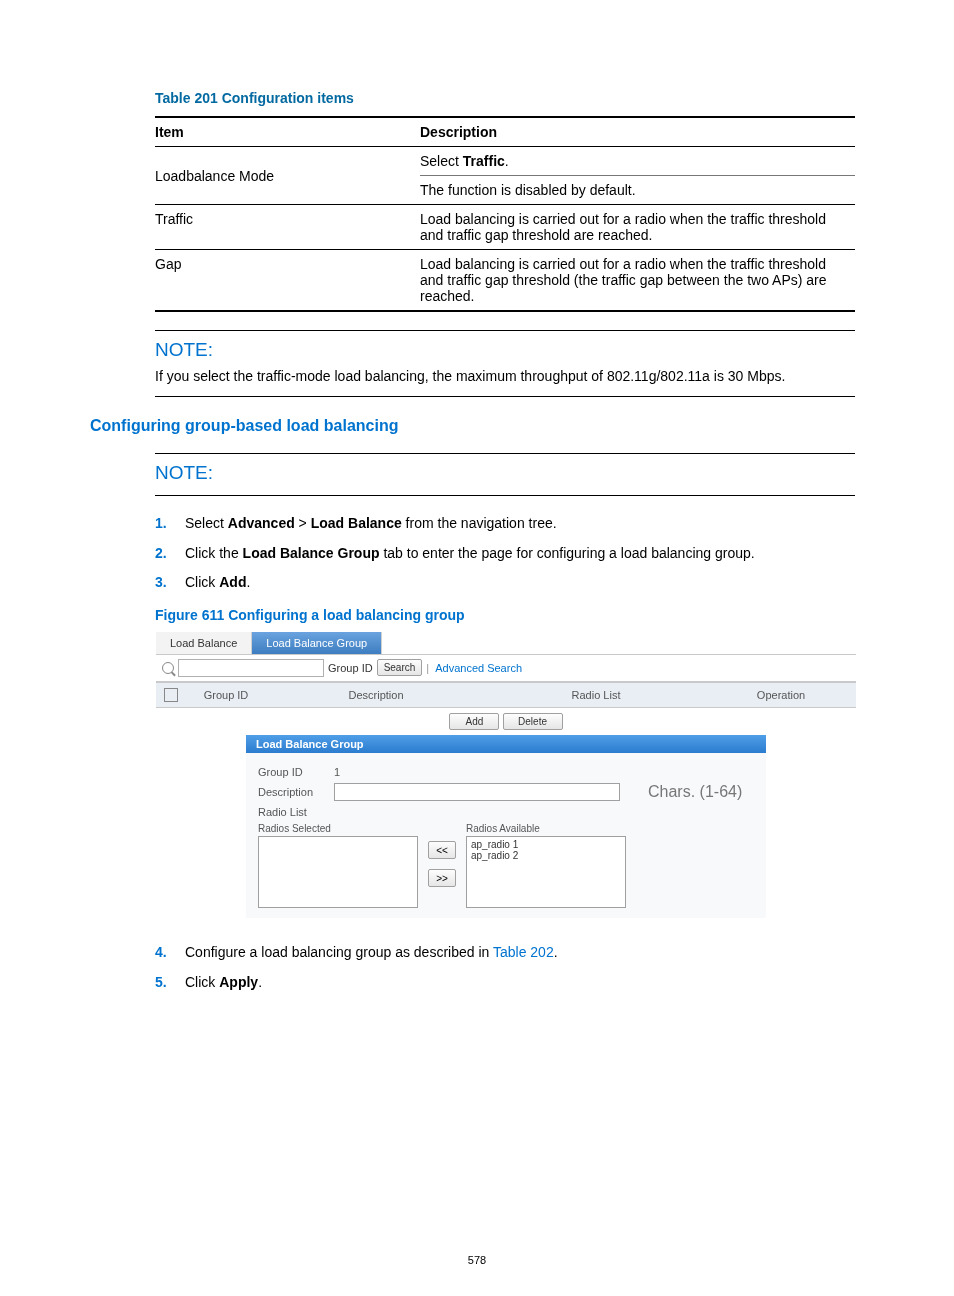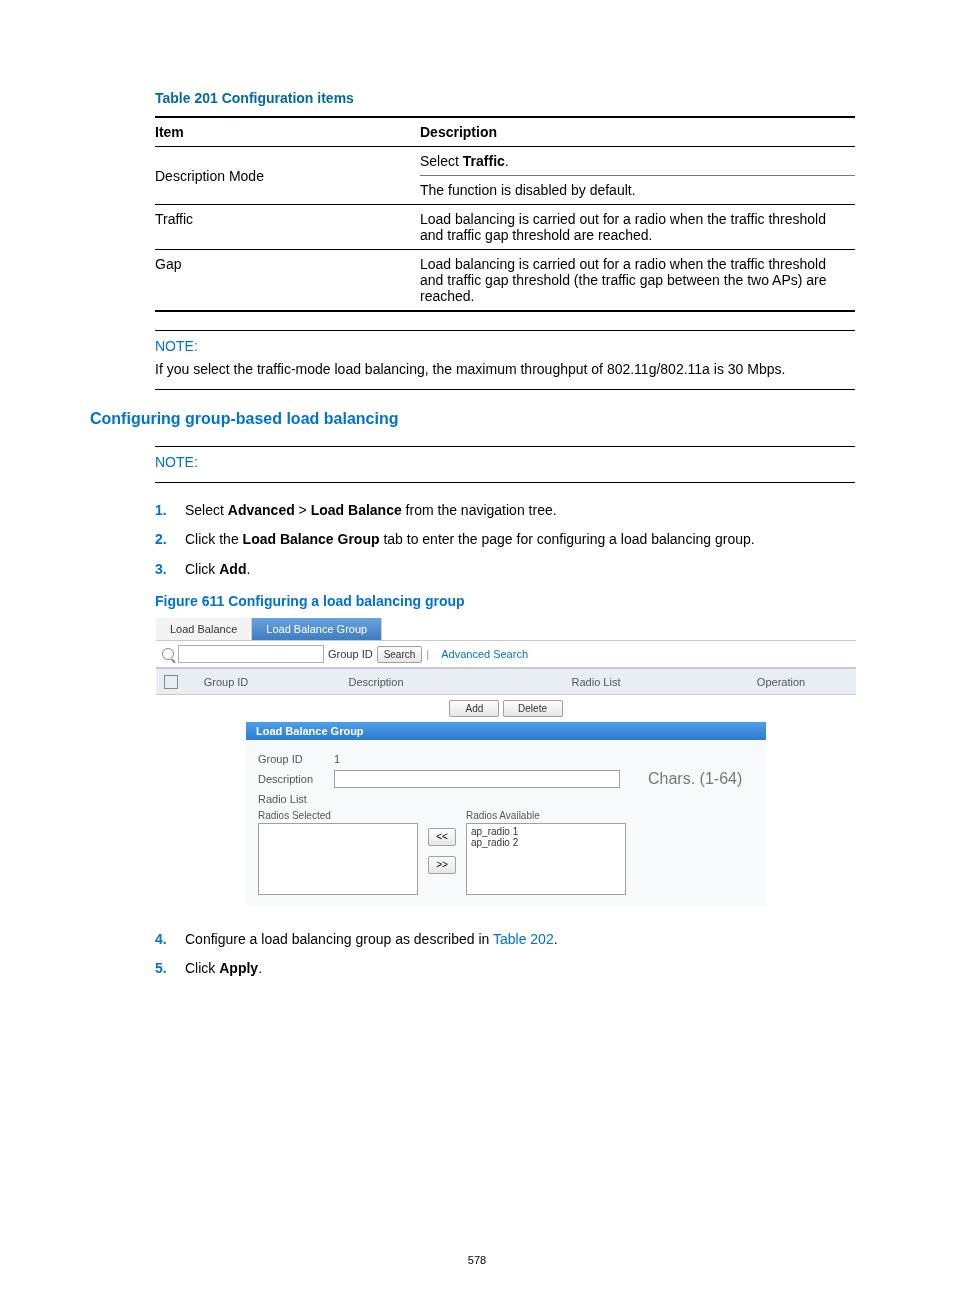--- a/index.html
+++ b/index.html
@@ -19,21 +19,21 @@
     position: relative;
   }
   .table-caption {
     color: #0369a1;
     font-weight: bold;
     font-size: 14px;
     margin: 0 0 10px 65px;
   }
   .note-label {
     color: #0073cf;
-    font-size: 14px;
+    font-size: 19px;
     margin-bottom: 2px;
   }
   .config-table {
     width: 700px;
     border-collapse: collapse;
     margin-left: 65px;
     margin-bottom: 18px;
   }
   .config-table th, .config-table td {
     text-align: left;
@@ -145,21 +145,21 @@
     padding: 0 6px;
     background: linear-gradient(#fdfdfd, #e6e6e6);
     border: 1px solid #a0a0a0;
     border-radius: 2px;
     color: #333;
     cursor: pointer;
   }
   .adv-link {
     color: #0073cf;
     font-size: 11px;
-    margin-left: 8px;
+    margin-left: 2px;
   }
   .tbl {
     width: 100%;
     border-collapse: collapse;
   }
   .tbl th {
     background: #e9eef4;
     font-weight: normal;
     color: #555;
     font-size: 11px;
@@ -301,21 +301,21 @@
         <col>
       </colgroup>
     <thead>
       <tr>
         <th>Item</th>
         <th>Description</th>
       </tr>
     </thead>
     <tbody>
       <tr class="inner">
-        <td rowspan="2" style="vertical-align:middle;border-bottom:1px solid #000;">Description Mode</td>
+        <td rowspan="2" style="vertical-align:middle;border-bottom:1px solid #000;">Loadbalance Mode</td>
         <td>
           <span>Select </span><b>Traffic</b><span>.</span>
         </td>
       </tr>
       <tr>
         <td>The function is disabled by default.</td>
       </tr>
       <tr>
         <td>Traffic</td>
         <td>Load balancing is carried out for a radio when the traffic threshold and traffic gap threshold are reached.</td>

